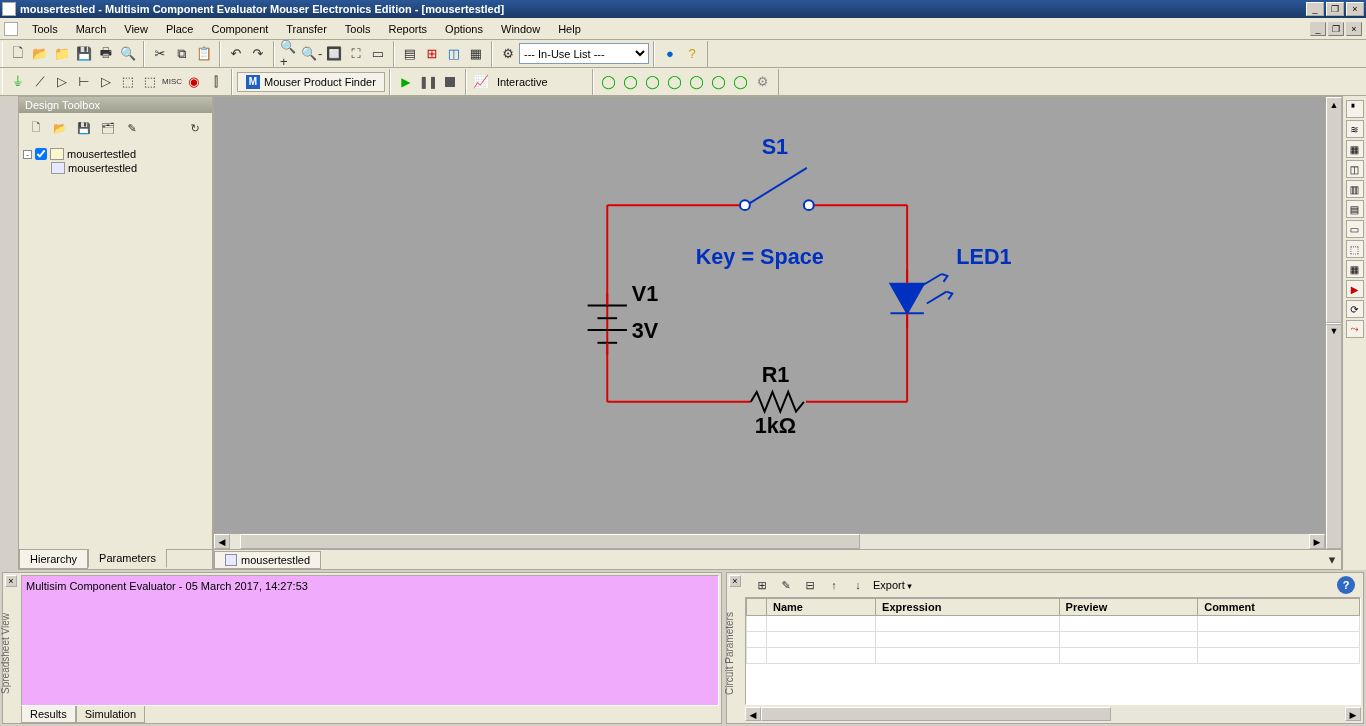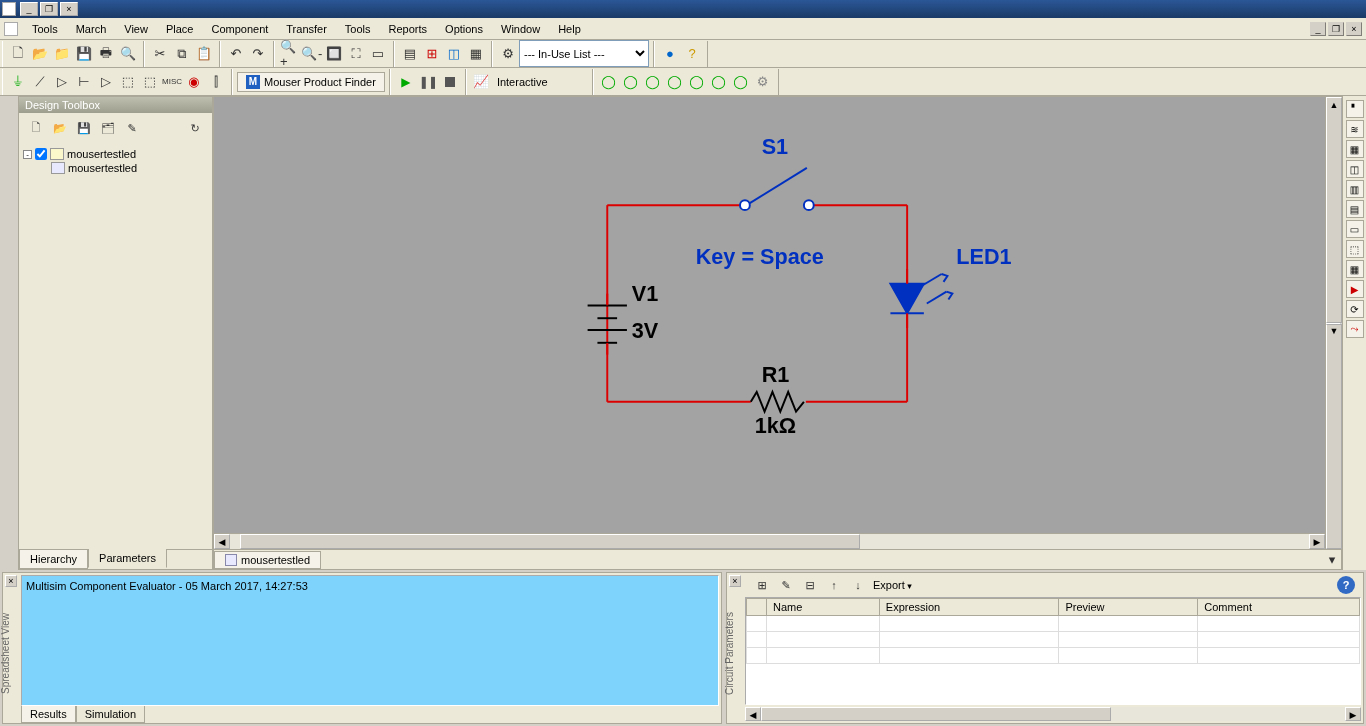--- a/index.html
+++ b/index.html
@@ -71,21 +71,21 @@
 .tb-btn {
   width: 22px; height: 22px;
   border: 1px solid transparent;
   display: flex; align-items: center; justify-content: center;
   cursor: pointer;
   font-size: 13px;
   color: #333;
 }
 .tb-select {
   font-size: 11px;
-  height: 27px;
+  height: 21px;
   border: 1px solid #7f9db9;
   background: #fff;
 }
 .tb-text-btn {
   padding: 2px 8px;
   border: 1px solid #aca899;
   background: #f5f3e9;
   cursor: pointer;
   height: 20px;
   display: flex; align-items: center;
@@ -255,21 +255,21 @@
 .bp-left { flex: 0 0 720px; }
 .bp-right { flex:1; }
 .bp-close {
   position:absolute; top:2px; left:2px;
   width:12px; height:12px; border:1px outset #fff;
   background:#d4d0c8; font-size:9px; text-align:center; line-height:10px;
   cursor:pointer;
 }
 .bp-body {
   flex:1;
-  background:#7dd3fc;
+  background:#f0abfc;
   border:1px inset #fff;
   margin:2px 2px 0 18px;
   padding:4px;
   font-size:11px;
 }
 .bp-tabs {
   display:flex;
   margin-left:18px;
 }
 .bp-tab {
@@ -311,36 +311,37 @@
   border:1px inset #fff;
   flex:1;
   overflow:hidden;
 }
 .bp-grid table { width:100%; border-collapse:collapse; }
 .bp-grid th {
   background:#ece9d8;
   border:1px solid #aca899;
   padding:2px 6px;
   text-align:left;
-  font-weight:normal;
+  font-weight:bold;
   font-size:11px;
 }
 .bp-grid td { border:1px solid #ddd; height:16px; }
 .bp-right .hscroll {
   height:14px; margin:0 2px 2px 18px;
   background:#ece9d8; display:flex;
 }
 .export-link { color:#000; cursor:pointer; }
 .export-link::after { content:" ▾"; font-size:9px; }
 </style>
 </head>
 <body>
 
 <div class="titlebar">
   <span class="icon"></span>
+  <span class="title">mousertestled - Multisim Component Evaluator Mouser Electronics Edition - [mousertestled]</span>
   <div class="win-btns">
     <div class="win-btn">_</div>
     <div class="win-btn">❐</div>
     <div class="win-btn">×</div>
   </div>
 </div>
 
 <div class="menubar">
   <span class="icon" style="width:14px;height:14px;display:inline-block;border:1px solid #aaa;background:#fff;margin-right:4px"></span>
   <div class="menu-item"><span>Tools</span></div>

